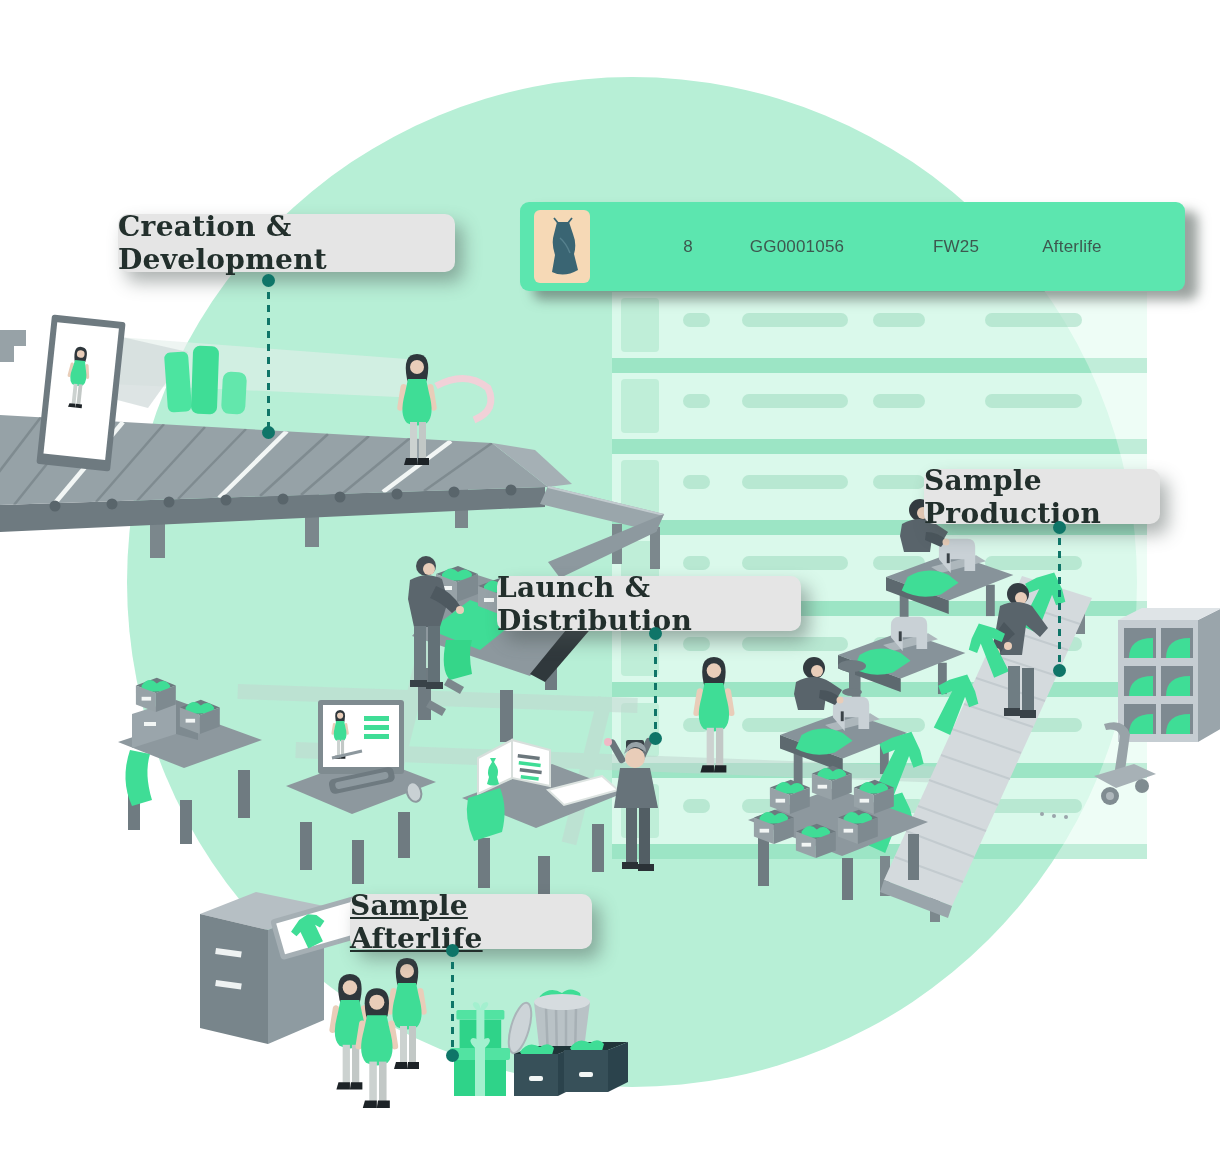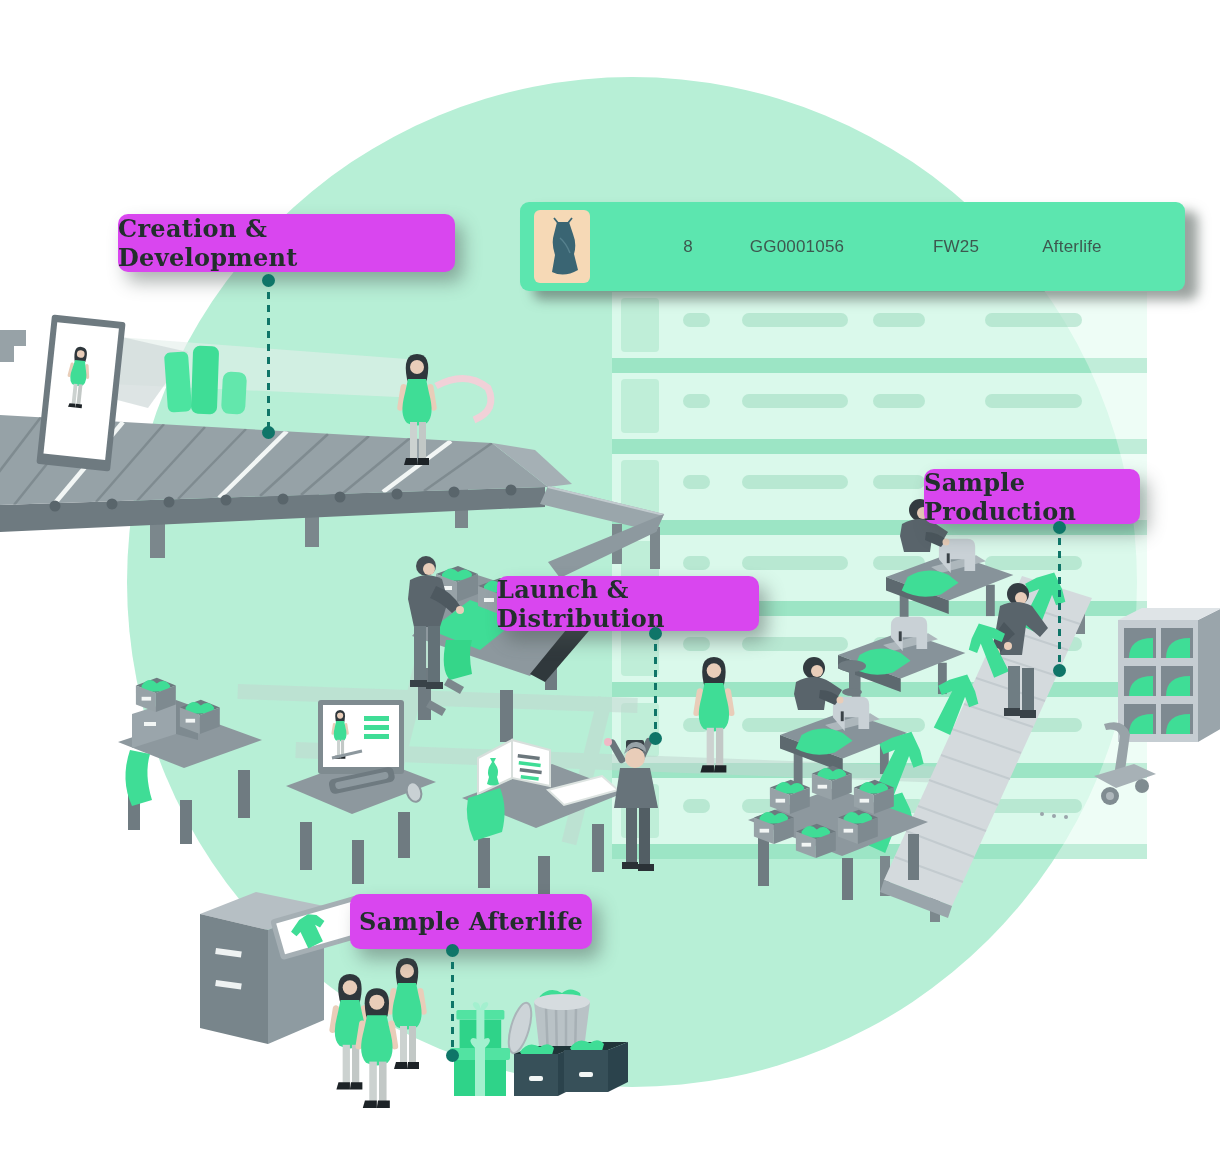--- a/index.html
+++ b/index.html
@@ -21,28 +21,28 @@
   .scene{position:absolute;left:0;top:0;z-index:3;}
   
   .bar{position:absolute;left:520px;top:202px;width:665px;height:89px;border-radius:9px;
        background:#5ce6af;z-index:5;box-shadow:13px 9px 12px rgba(73,85,81,.55);}
   .bar .thumb{position:absolute;left:14px;top:8px;width:56px;height:73px;border-radius:6px;
        background:#f6d9b6;overflow:hidden;}
   .bar .cell{position:absolute;top:50%;transform:translate(-50%,-50%);white-space:nowrap;
        font-size:17px;font-weight:500;color:#3d584f;letter-spacing:.2px;}
   .c0{left:168px}.c1{left:277px}.c2{left:436px}.c3{left:552px}
   
-  .stage-label{position:absolute;z-index:6;background:#d946ef;border-radius:10px;
+  .stage-label{position:absolute;z-index:6;background:#e5e5e5;border-radius:10px;
        display:flex;align-items:center;justify-content:center;
-       font-family:"DejaVu Serif","Liberation Serif",serif;font-weight:600;font-size:24px;
+       font-family:"DejaVu Serif","Liberation Serif",serif;font-weight:600;font-size:28px;
        color:#222f2c;letter-spacing:.3px;box-shadow:8px 10px 18px rgba(73,85,81,.45);}
   #lb-creation{left:118px;top:214px;width:337px;height:58px;}
-  #lb-production{left:924px;top:469px;width:216px;height:55px;}
-  #lb-launch{left:497px;top:576px;width:262px;height:55px;}
-  #lb-afterlife{left:350px;top:894px;width:242px;height:55px;}
+  #lb-production{left:924px;top:469px;width:236px;height:55px;}
+  #lb-launch{left:497px;top:576px;width:304px;height:55px;}
+  #lb-afterlife{left:350px;top:894px;width:242px;height:55px;text-decoration:underline;}
   
   .conn{position:absolute;width:3px;z-index:6;
         background:repeating-linear-gradient(to bottom,#0f7568 0 7px,transparent 7px 13px);}
   .cdot{position:absolute;width:13px;height:13px;border-radius:50%;background:#0f7568;z-index:6;}
 </style>
 </head>
 <body>
 
 <div class="stage">
 

